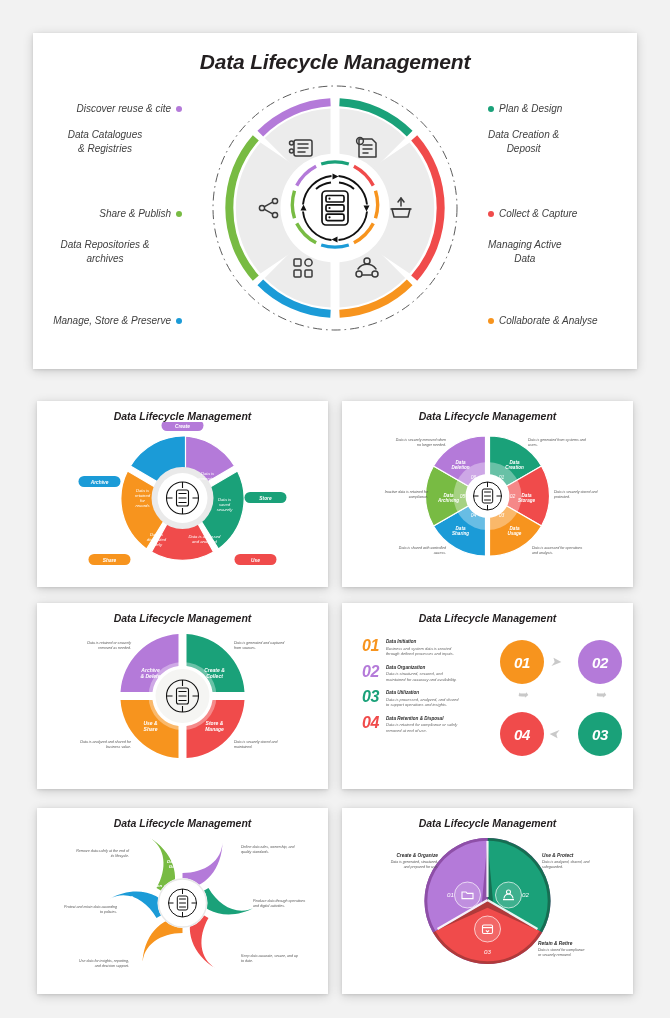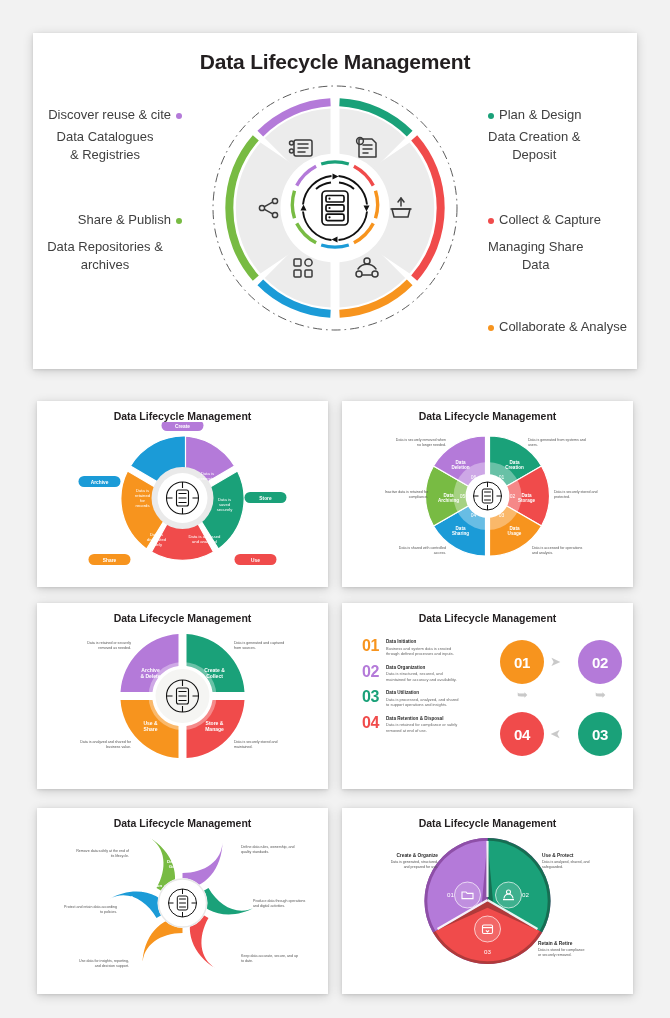--- a/index.html
+++ b/index.html
@@ -3,21 +3,21 @@
 <meta charset="utf-8">
 <title>Data Lifecycle Management</title>
 <style>
   * { box-sizing: border-box; margin: 0; padding: 0; }
   html, body {
     width: 670px; height: 1018px;
     background: #f2f2f2;
     font-family: "Liberation Sans", sans-serif;
     overflow: hidden;
   }
-  .page { position: relative; width: 670px; height: 806px; }
+  .page { position: relative; width: 670px; height: 806px; font-style: italic; }
 
   .card {
     position: absolute;
     background: #ffffff;
     box-shadow: 0 2px 10px rgba(0,0,0,0.16), 0 1px 3px rgba(0,0,0,0.10);
   }
 
   
   .hero { left: 33px; top: 33px; width: 604px; height: 336px; }
   .hero-title {
@@ -34,21 +34,21 @@
     position: absolute;
     left: 50%; top: 8px;
     width: 252px; height: 252px;
     transform: translateX(-50%);
   }
   .wheel-wrap svg { display: block; width: 252px; height: 252px; }
 
   
   .lbl {
     position: absolute;
-    font-size: 13px;
+    font-size: 10px;
     color: #404040;
     line-height: 1.38;
     white-space: pre-line;
   }
   .lbl.right { left: 455px; text-align: center; }
   .lbl.left  { right: 455px; text-align: right; width: 170px; }
   .lbl.left.w { right: 447px; text-align: center; }
 
   .dot {
     display: inline-block;
@@ -119,36 +119,39 @@
     <div class="hero-body">
 
       <div class="lbl right" style="top:14px;">
         <span class="dot dot-r" style="background:#1aa179"></span><span>Plan &amp; Design</span>
       </div>
       <div class="lbl right" style="top:54px;">Data Creation &amp;
 Deposit</div>
       <div class="lbl right" style="top:119px;">
         <span class="dot dot-r" style="background:#f04b4b"></span><span>Collect &amp; Capture</span>
       </div>
-      <div class="lbl right" style="top:164px;">Managing Share
+      <div class="lbl right" style="top:164px;">Managing Active
 Data</div>
       <div class="lbl right" style="top:226px;">
         <span class="dot dot-r" style="background:#f7941e"></span><span>Collaborate &amp; Analyse</span>
       </div>
 
       <div class="lbl left" style="top:14px;">
         <span>Discover reuse &amp; cite</span><span class="dot dot-l" style="background:#b47ad9"></span>
       </div>
       <div class="lbl left w" style="top:54px;">Data Catalogues
 &amp; Registries</div>
       <div class="lbl left" style="top:119px;">
         <span>Share &amp; Publish</span><span class="dot dot-l" style="background:#78bb43"></span>
       </div>
       <div class="lbl left w" style="top:164px;">Data Repositories &amp;
 archives</div>
+      <div class="lbl left" style="top:226px;">
+        <span>Manage, Store &amp; Preserve</span><span class="dot dot-l" style="background:#1b9bd7"></span>
+      </div>
 
       <div class="wheel-wrap">
         <svg viewBox="0 0 252 252" xmlns="http://www.w3.org/2000/svg">
 
           <circle cx="126" cy="126" r="122" fill="none" stroke="#4a4a4a" stroke-width="0.9" stroke-dasharray="9 4 1.6 4"></circle>
 
           <g>
 
             <g>
               <path d="M 121.5 26.6 A 99.5 99.5 0 0 0 55.8 56.1 L 87.0 87.3 A 55.5 55.5 0 0 1 121.5 71.8 Z" fill="#ececec"></path>

